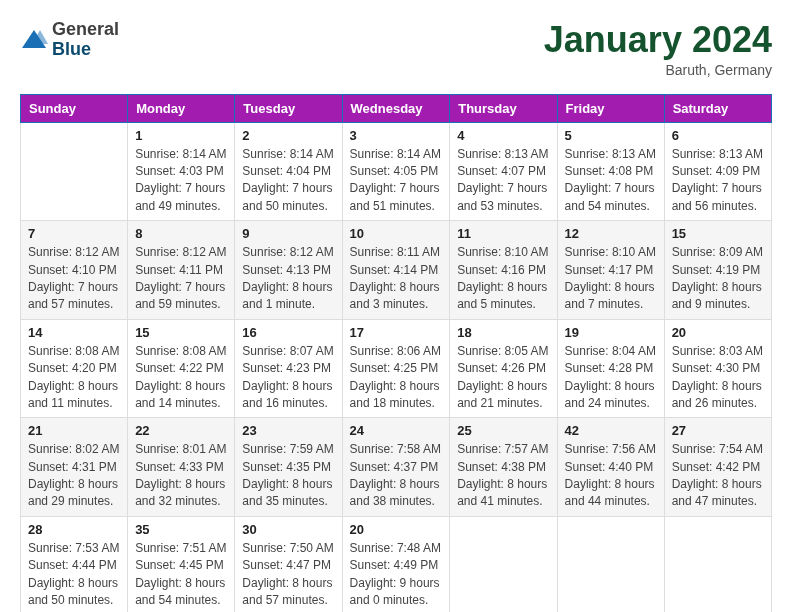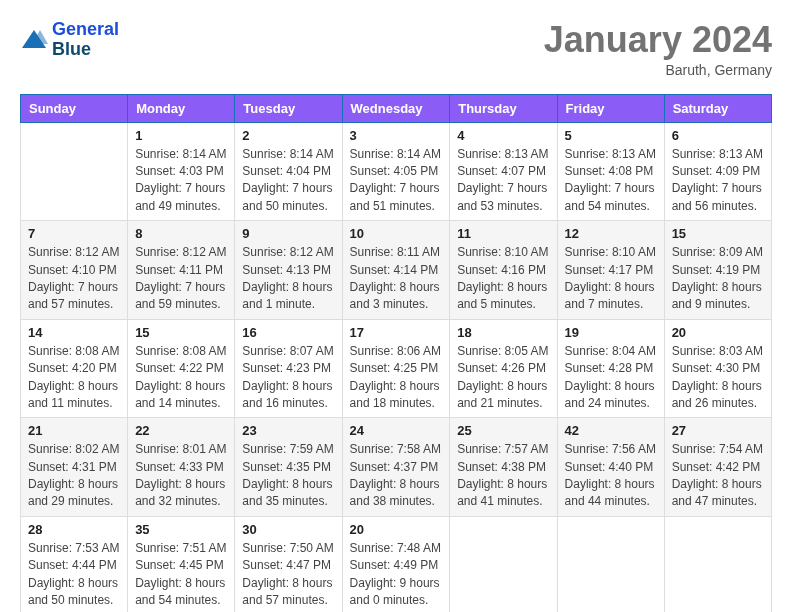--- a/index.html
+++ b/index.html
@@ -19,48 +19,48 @@
     .logo {
       display: flex;
       align-items: center;
       gap: 4px;
     }
     .logo-text {
       font-size: 18px;
       font-weight: bold;
       line-height: 1.1;
     }
-    .logo-general { color: #1d4ed8; }
+    .logo-general { color: #404040; }
     .logo-blue { color: #0c4a6e; }
     .logo-icon {
       width: 28px;
       height: 28px;
     }
     .title-block {
       text-align: right;
     }
     .month-title {
       font-size: 36px;
       font-weight: bold;
-      color: #737373;
+      color: #14532d;
       line-height: 1.1;
     }
     .subtitle {
       font-size: 14px;
       color: #555;
       margin-top: 2px;
       text-align: right;
     }
     .calendar {
       width: 100%;
       border-collapse: collapse;
       border: 1px solid #ccc;
     }
     .calendar th {
-      background-color: #8b5cf6;
+      background-color: #a21caf;
       color: #fff;
       font-size: 13px;
       font-weight: bold;
       padding: 6px 8px;
       text-align: left;
       border: 1px solid #1a6fb5;
     }
     .calendar td {
       vertical-align: top;
       border: 1px solid #ddd;

